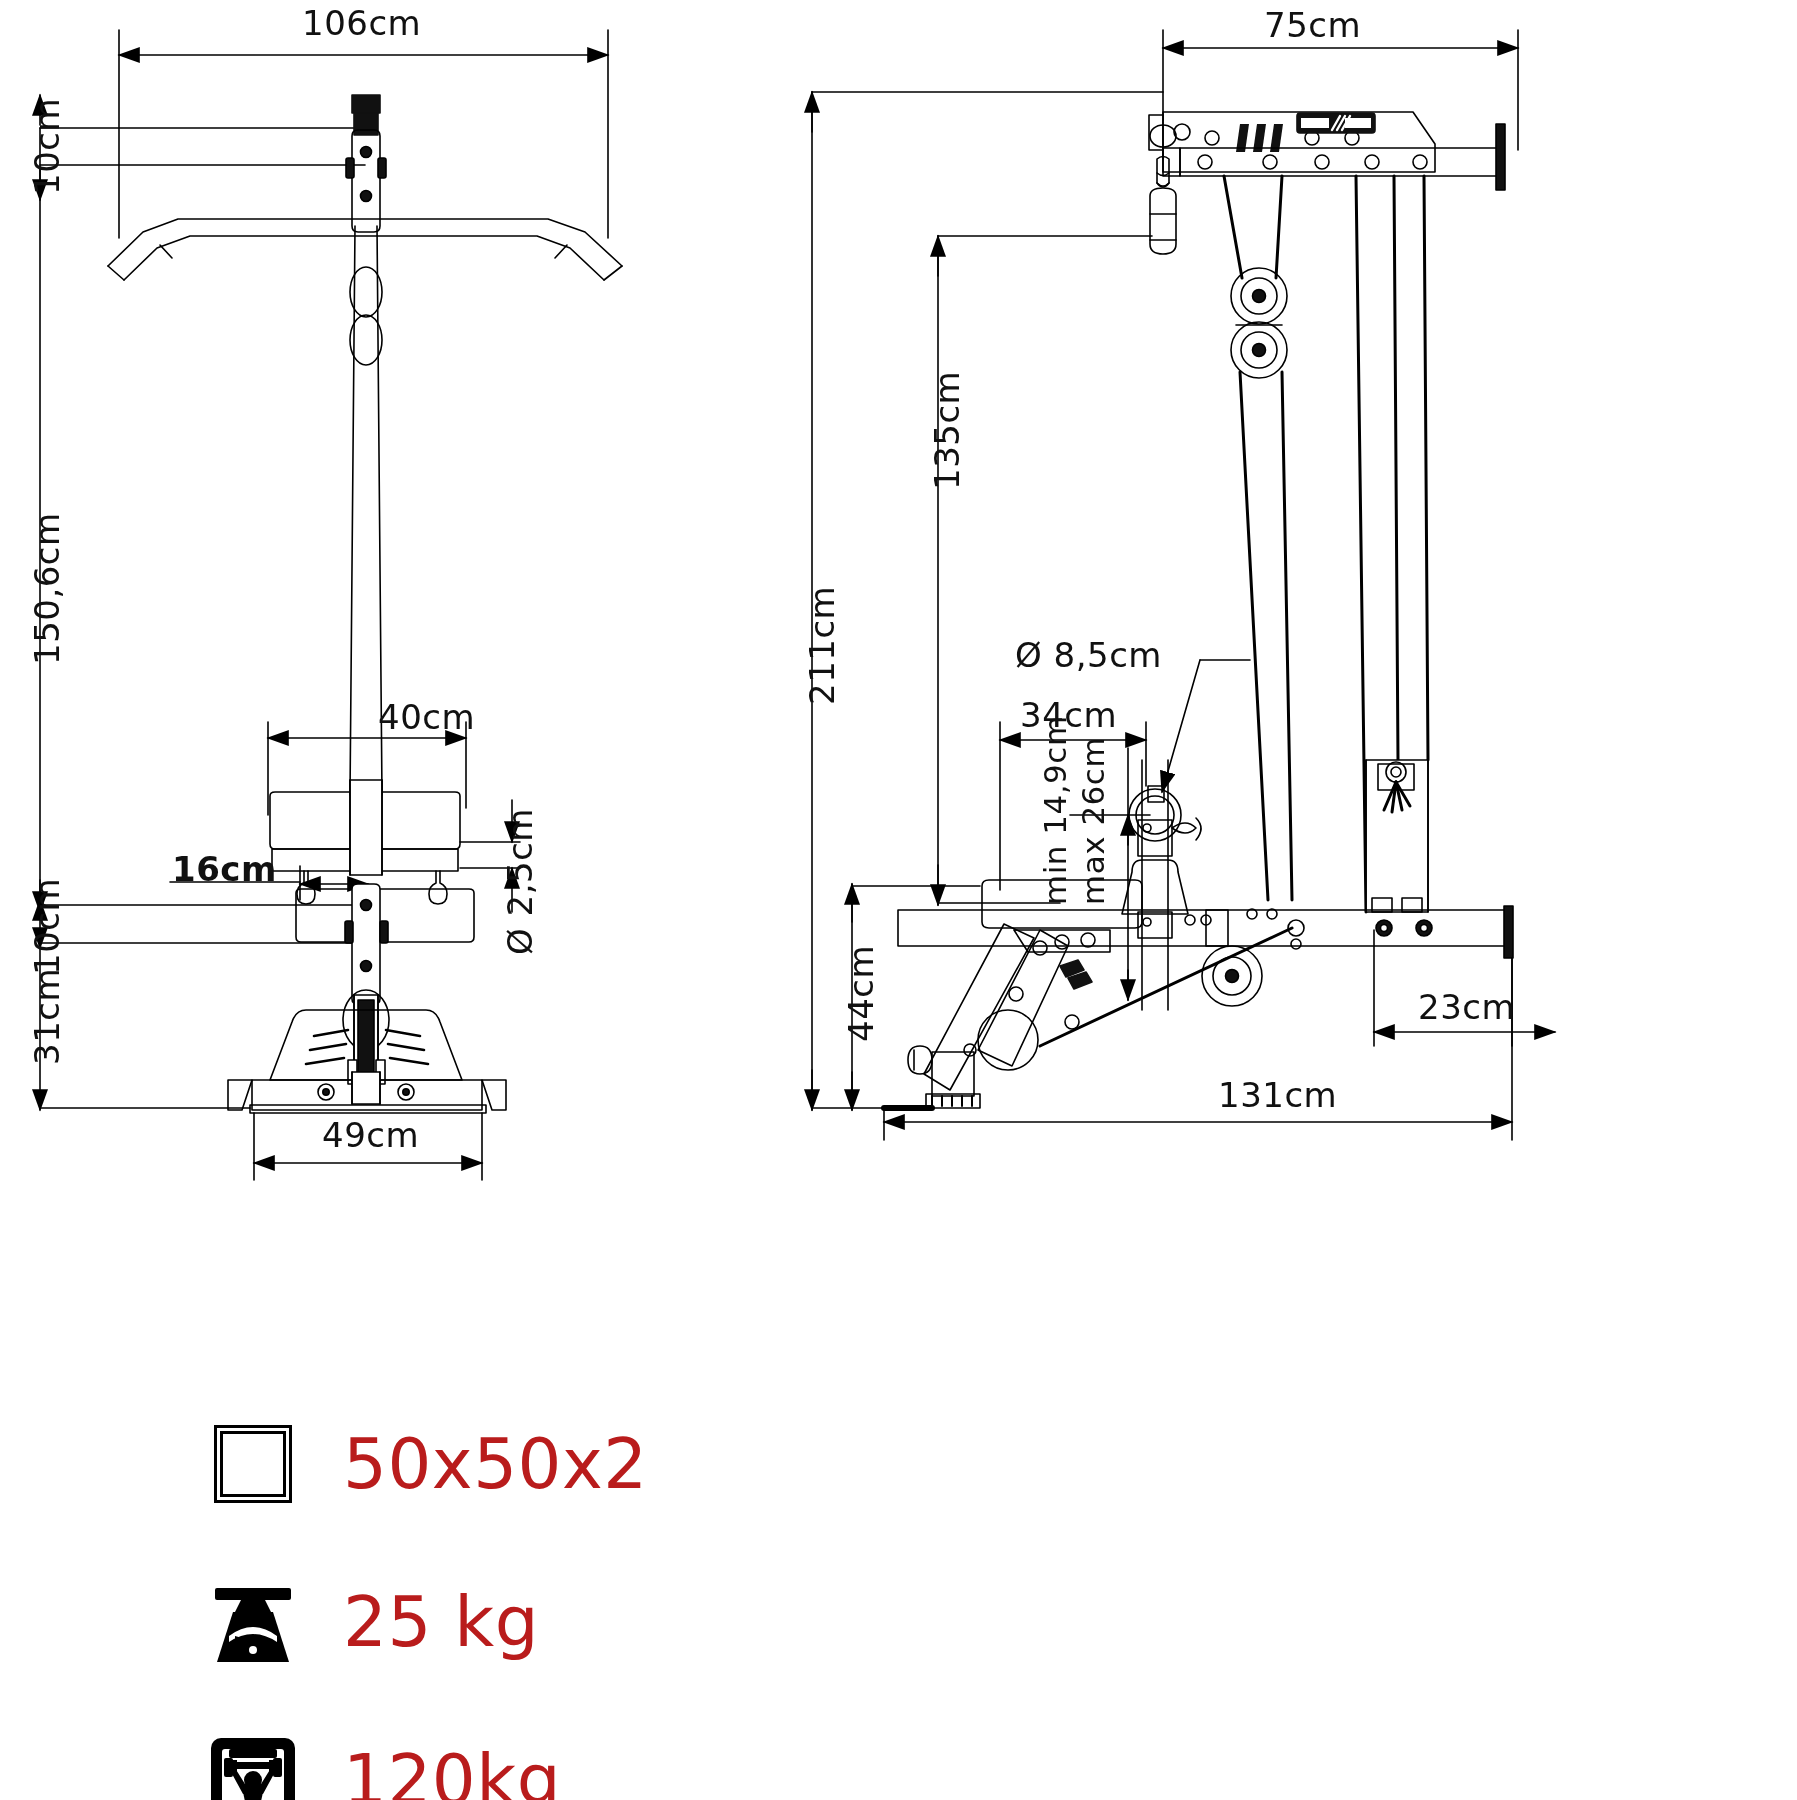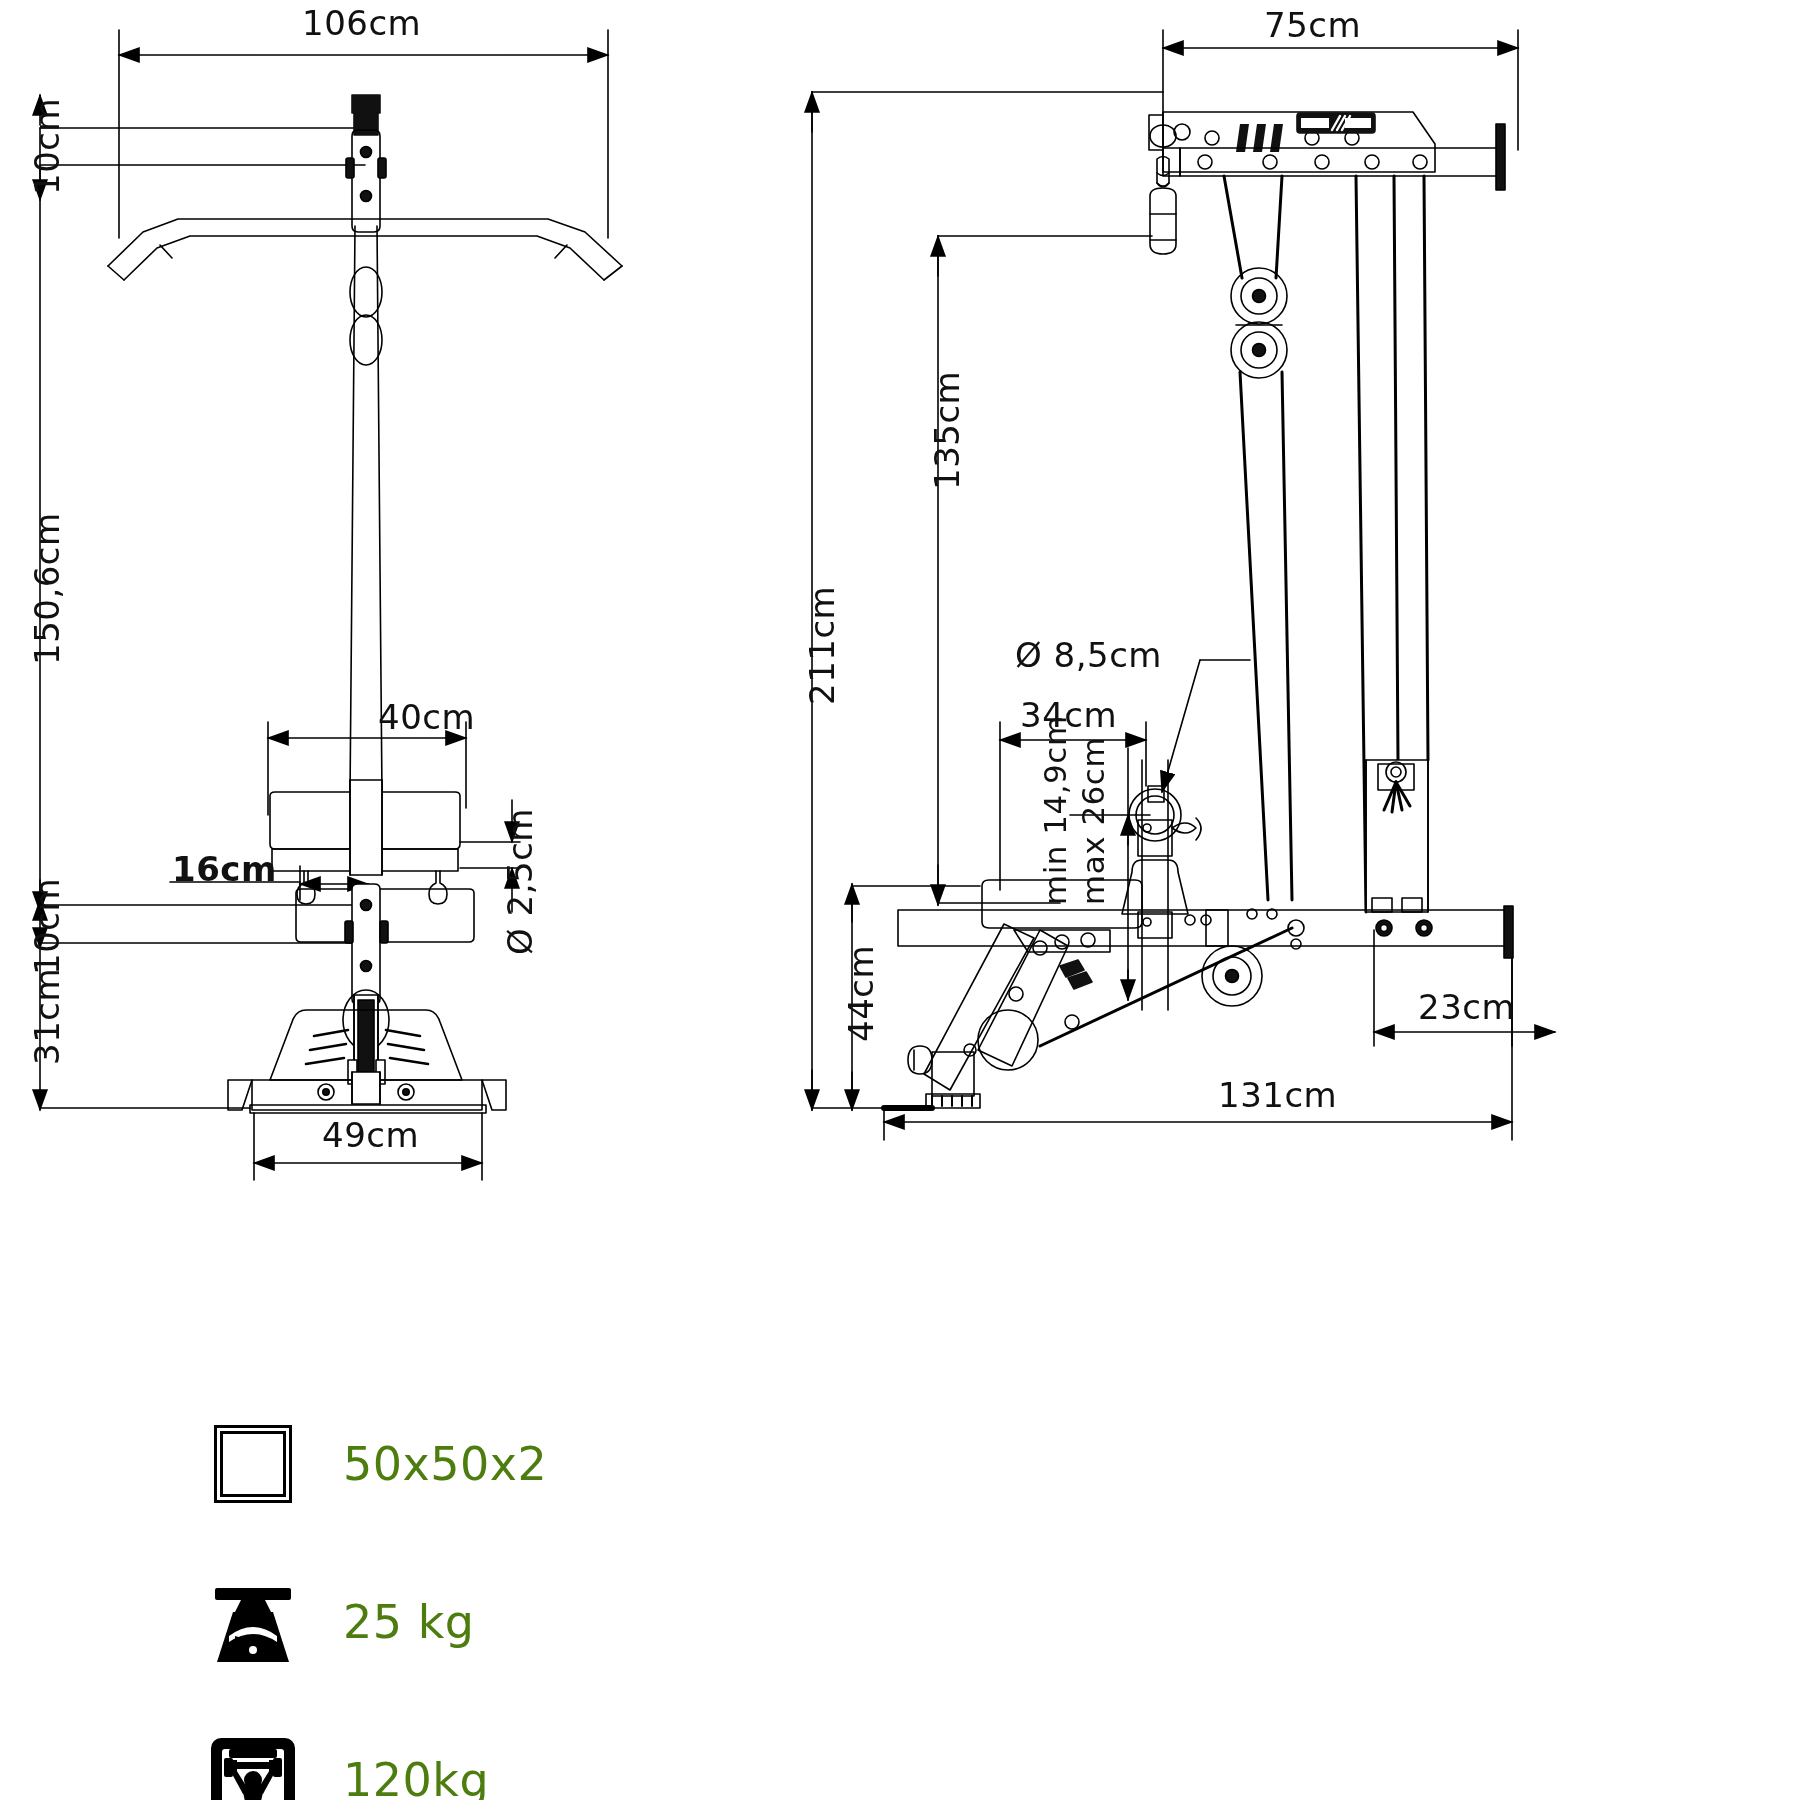--- a/index.html
+++ b/index.html
@@ -16,21 +16,21 @@
     font-size:34px;
     letter-spacing:0.5px;
     color:#111;
     white-space:nowrap;
     line-height:1;
   }
   .rot{transform-origin:0 0;transform:rotate(-90deg);}
   .legend{position:absolute;left:205px;top:1405px;width:560px;}
   .legrow{display:flex;align-items:center;height:118px;margin-bottom:40px;}
   .legicon{width:96px;height:96px;display:flex;align-items:center;justify-content:center;margin-right:42px;}
-  .legtxt{font-size:46px;letter-spacing:0.5px;color:#4d7c0f;font-family:"DejaVu Sans","Liberation Sans",sans-serif;}
+  .legtxt{font-size:69px;letter-spacing:0.5px;color:#b91c1c;font-family:"DejaVu Sans","Liberation Sans",sans-serif;}
   .sq-outer{width:78px;height:78px;border:3px solid #000;box-sizing:border-box;display:flex;align-items:center;justify-content:center;}
   .sq-inner{width:66px;height:66px;border:3px solid #000;box-sizing:border-box;}
 </style>
 </head>
 <body>
 
 <div id="sheet">
 
   <svg class="layer" viewBox="0 0 1797 1800" xmlns="http://www.w3.org/2000/svg">
     <defs>

